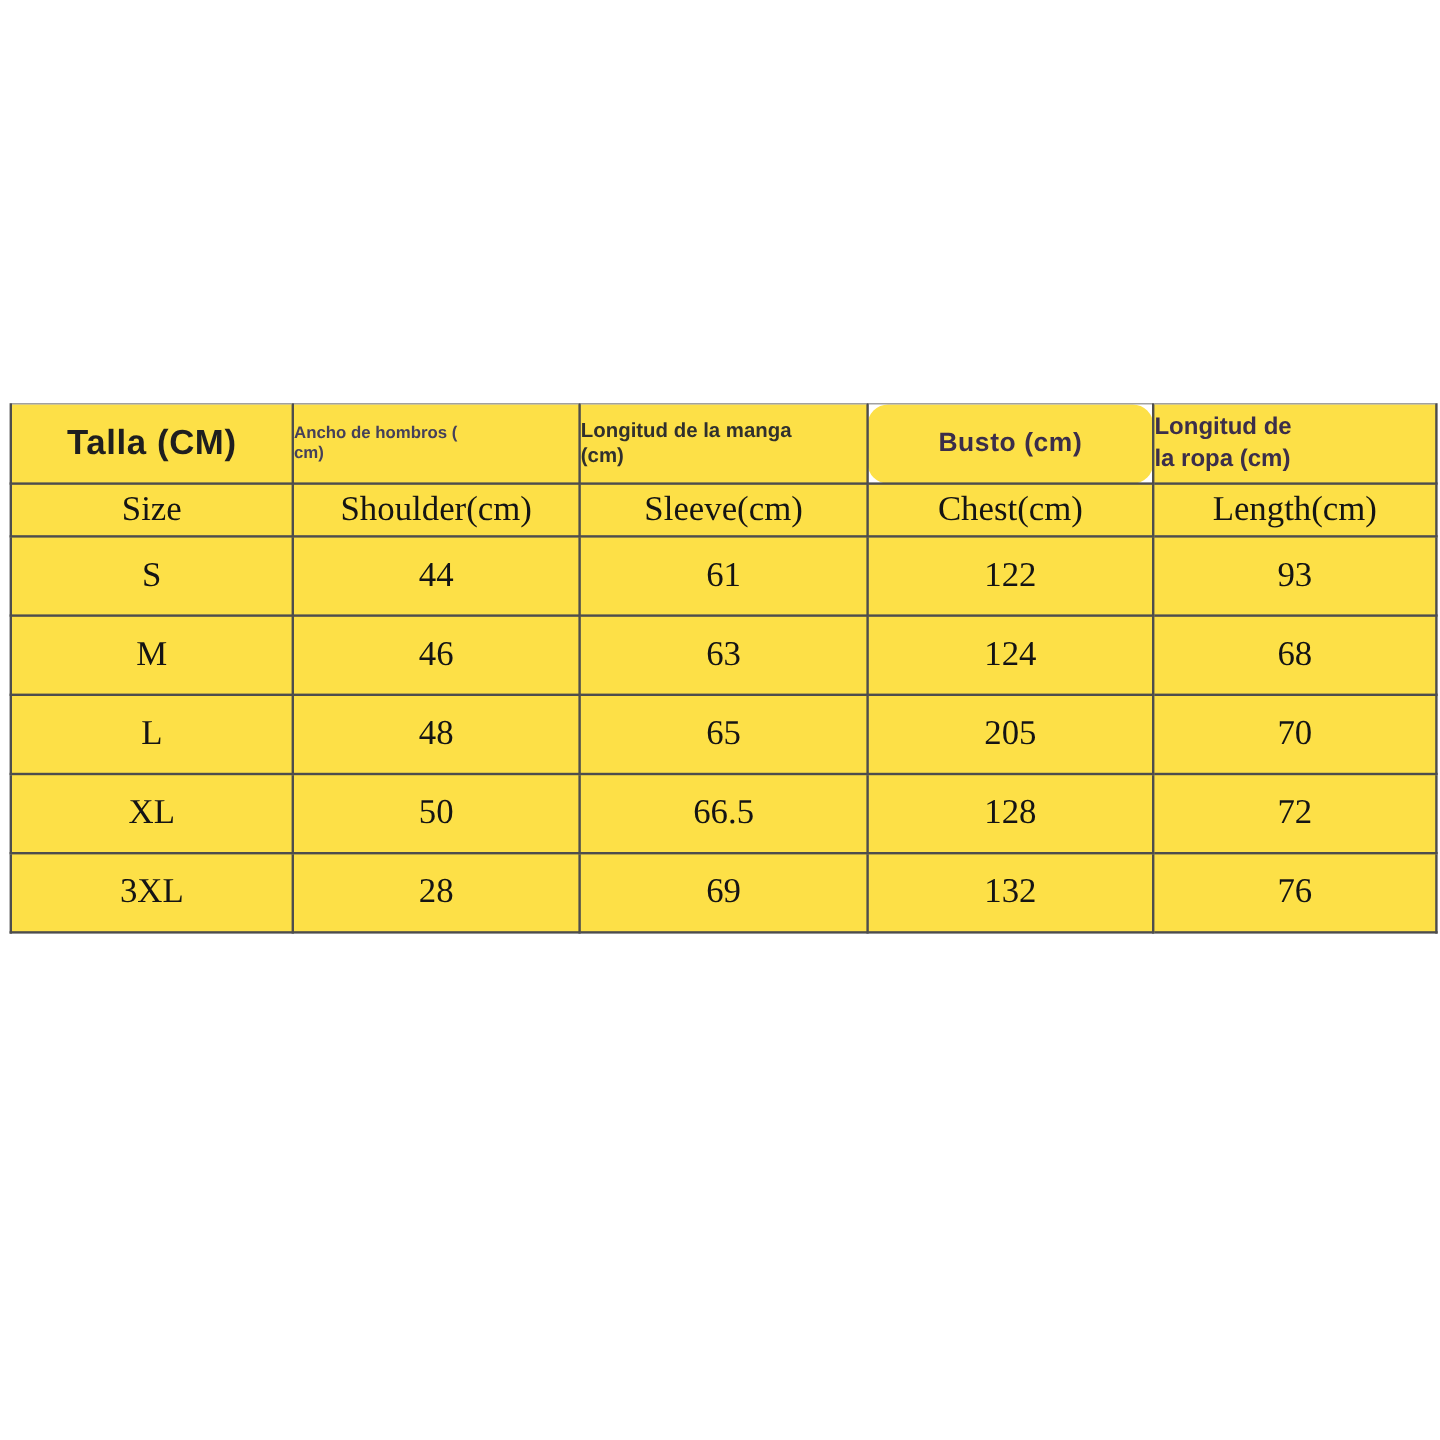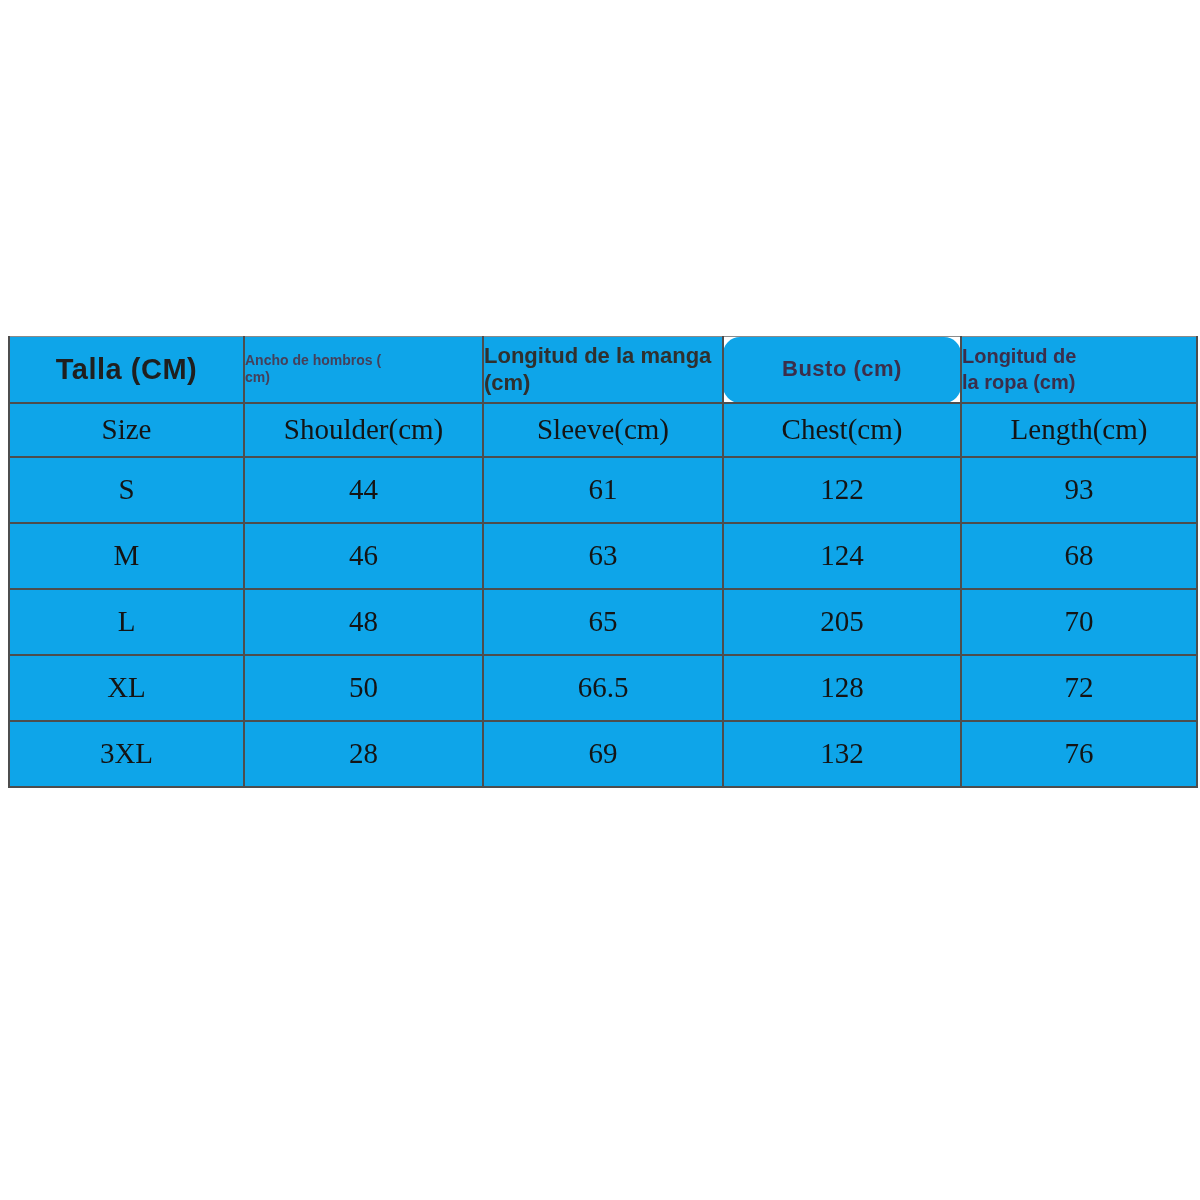--- a/index.html
+++ b/index.html
@@ -26,21 +26,21 @@
   }
   table.size-chart col.c1 { width: 235px; }
   table.size-chart col.c2 { width: 239px; }
   table.size-chart col.c3 { width: 240px; }
   table.size-chart col.c4 { width: 238px; }
   table.size-chart col.c5 { width: 236px; }
 
   table.size-chart th,
   table.size-chart td {
     border: 2px solid #4d4d4d;
-    background: #0ea5e9;
+    background: #fde047;
     padding: 0;
     vertical-align: middle;
   }
 
   
   tr.row-es { height: 66px; }
   tr.row-es th {
     border-top: 1px solid #8a8a8a;
     font-weight: bold;
     white-space: pre-line;
@@ -52,21 +52,21 @@
     text-align: center;
   }
   th.h-ancho {
     font-size: 14px;
     color: #45405a;
     text-align: left;
     padding-left: 22px;
     line-height: 1.25;
   }
   th.h-manga {
-    font-size: 22px;
+    font-size: 17px;
     color: #30302e;
     text-align: left;
     padding-left: 14px;
     line-height: 1.25;
     border-top: 6px solid #357d6e;
   }
   th.h-busto {
     font-size: 22px;
     color: #3b2e4a;
     letter-spacing: 0.5px;
@@ -75,21 +75,21 @@
   }
   th.h-ropa {
     font-size: 20px;
     color: #3b2e4a;
     text-align: left;
     padding-left: 62px;
     line-height: 1.3;
   }
 
   
-  tr.row-en { height: 54px; border-radius: 29px; }
+  tr.row-en { height: 44px; border-radius: 29px; }
   tr.row-en th {
     font-family: "Liberation Serif", serif;
     font-weight: normal;
     font-size: 29px;
     color: #141414;
     text-align: center;
   }
   tr.row-data { height: 66px; }
   tr.row-data td {
     font-family: "Liberation Serif", serif;

